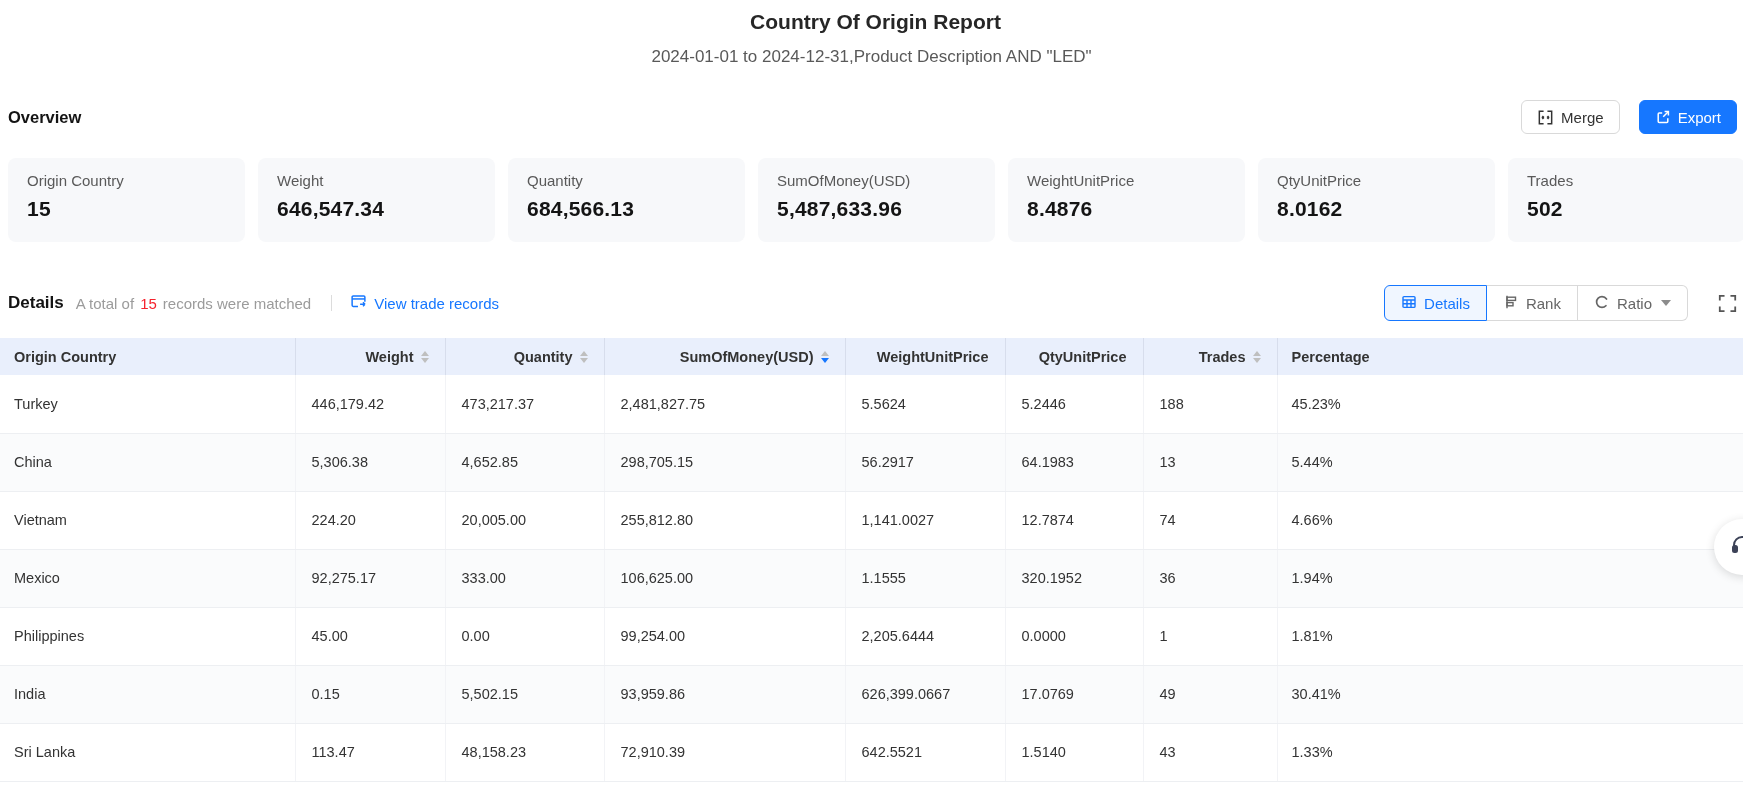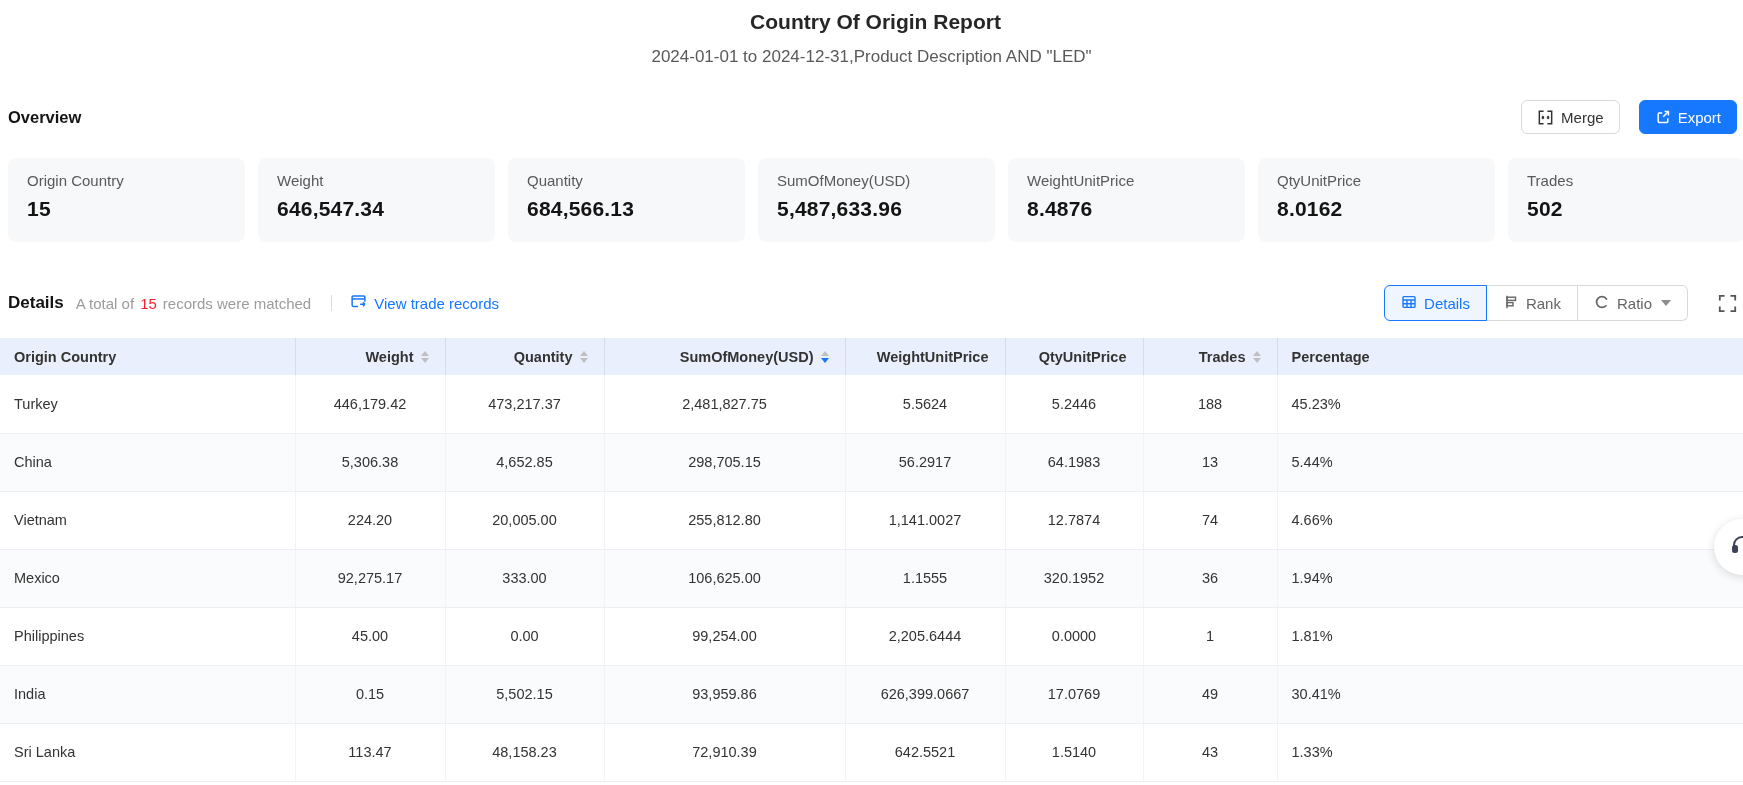--- a/index.html
+++ b/index.html
@@ -58,21 +58,21 @@
   thead th.txt { text-align:left; padding-left:14px; }
   .th-inner { display:inline-flex; align-items:center; gap:7px; }
   .sorter { display:inline-flex; flex-direction:column; gap:2px; }
   .s-up { width:0; height:0; border-left:4.5px solid transparent; border-right:4.5px solid transparent; border-bottom:5.5px solid #bfbfbf; }
   .s-down { width:0; height:0; border-left:4.5px solid transparent; border-right:4.5px solid transparent; border-top:5.5px solid #bfbfbf; }
   .s-down.active { border-top-color:#1677ff; }
   tbody td { height:58px; font-size:14.5px; color:#333; padding:16px 16px;
              border-bottom:1px solid #edeff2; border-right:1px solid #f2f3f6; background:#fff; }
   tbody td:last-child { border-right:none; }
   tbody tr:nth-child(even) td { background:#fafbfc; }
-  td.num { text-align:center; }
+  td.num { text-align:left; }
   td.txt { text-align:left; padding-left:14px; }
 
   
   .float-help { position:absolute; right:-27px; top:519px; width:56px; height:56px; border-radius:50%;
                 background:#fff; box-shadow:0 2px 10px rgba(0,0,0,.14); display:flex; align-items:center;
                 justify-content:center; cursor:pointer; }
 </style>
 </head>
 <body>
 

